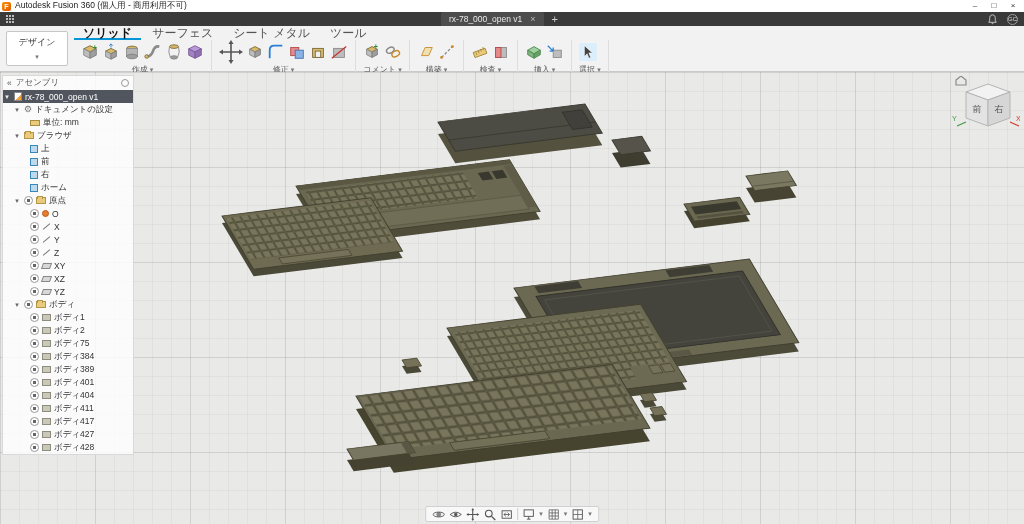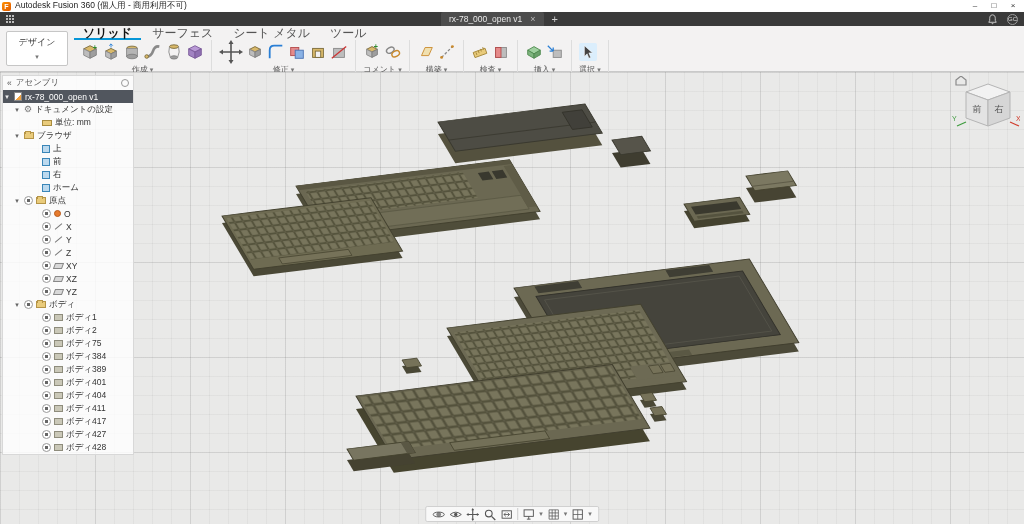--- a/index.html
+++ b/index.html
@@ -53,21 +53,21 @@
   #scene { position:absolute; left:0; top:0; }
 
   
   #browser-panel { position:absolute; left:2px; top:3px; width:132px; background:rgba(255,255,255,0.80); border:1px solid #d8d8d8; font-size:8.5px; color:#333; }
   #browser-header { height:14px; display:flex; align-items:center; gap:4px; padding:0 4px; color:#555; }
   #browser-header .hdr-circle { margin-left:auto; width:8px; height:8px; border:1px solid #999; border-radius:50%; }
   .brow { height:13px; display:flex; align-items:center; gap:3px; padding-right:3px; white-space:nowrap; overflow:hidden; }
   .brow .tw { width:8px; text-align:center; color:#666; font-size:7px; flex:none; }
   .brow.root { background:#51565e; color:#fff; }
   .brow.root .tw { color:#eee; }
-  .ind1 { padding-left:10px; } .ind2 { padding-left:28px; }
+  .ind1 { padding-left:10px; } .ind2 { padding-left:16px; }
   .eye { width:9px; height:9px; flex:none; border-radius:50%; border:1px solid #9a9a9a; background:radial-gradient(circle at 50% 50%, #666 0 1.5px, #fff 1.6px); }
   .dic { width:8px; height:9px; flex:none; background:linear-gradient(135deg,#fff 60%,#f0a240 60%); border:1px solid #888; }
   .gear { color:#777; font-size:9px; flex:none; line-height:9px; }
   .ruic { width:10px; height:6px; flex:none; background:#e9cb7b; border:1px solid #a98c3f; }
   .fol { width:10px; height:7px; flex:none; background:#e9cb7b; border:1px solid #b59447; position:relative; }
   .fol::before { content:''; position:absolute; left:0; top:-2px; width:4px; height:2px; background:#e9cb7b; border:1px solid #b59447; border-bottom:none; }
   .vic { width:8px; height:8px; flex:none; background:#bcd9ee; border:1px solid #3a86b8; }
   .odot { width:7px; height:7px; flex:none; border-radius:50%; background:#e77b2e; border:1px solid #b85a1a; }
   .axic { width:9px; height:9px; flex:none; position:relative; }
   .axic::before { content:''; position:absolute; left:0; top:4px; width:9px; height:1px; background:#777; transform:rotate(-40deg); }

